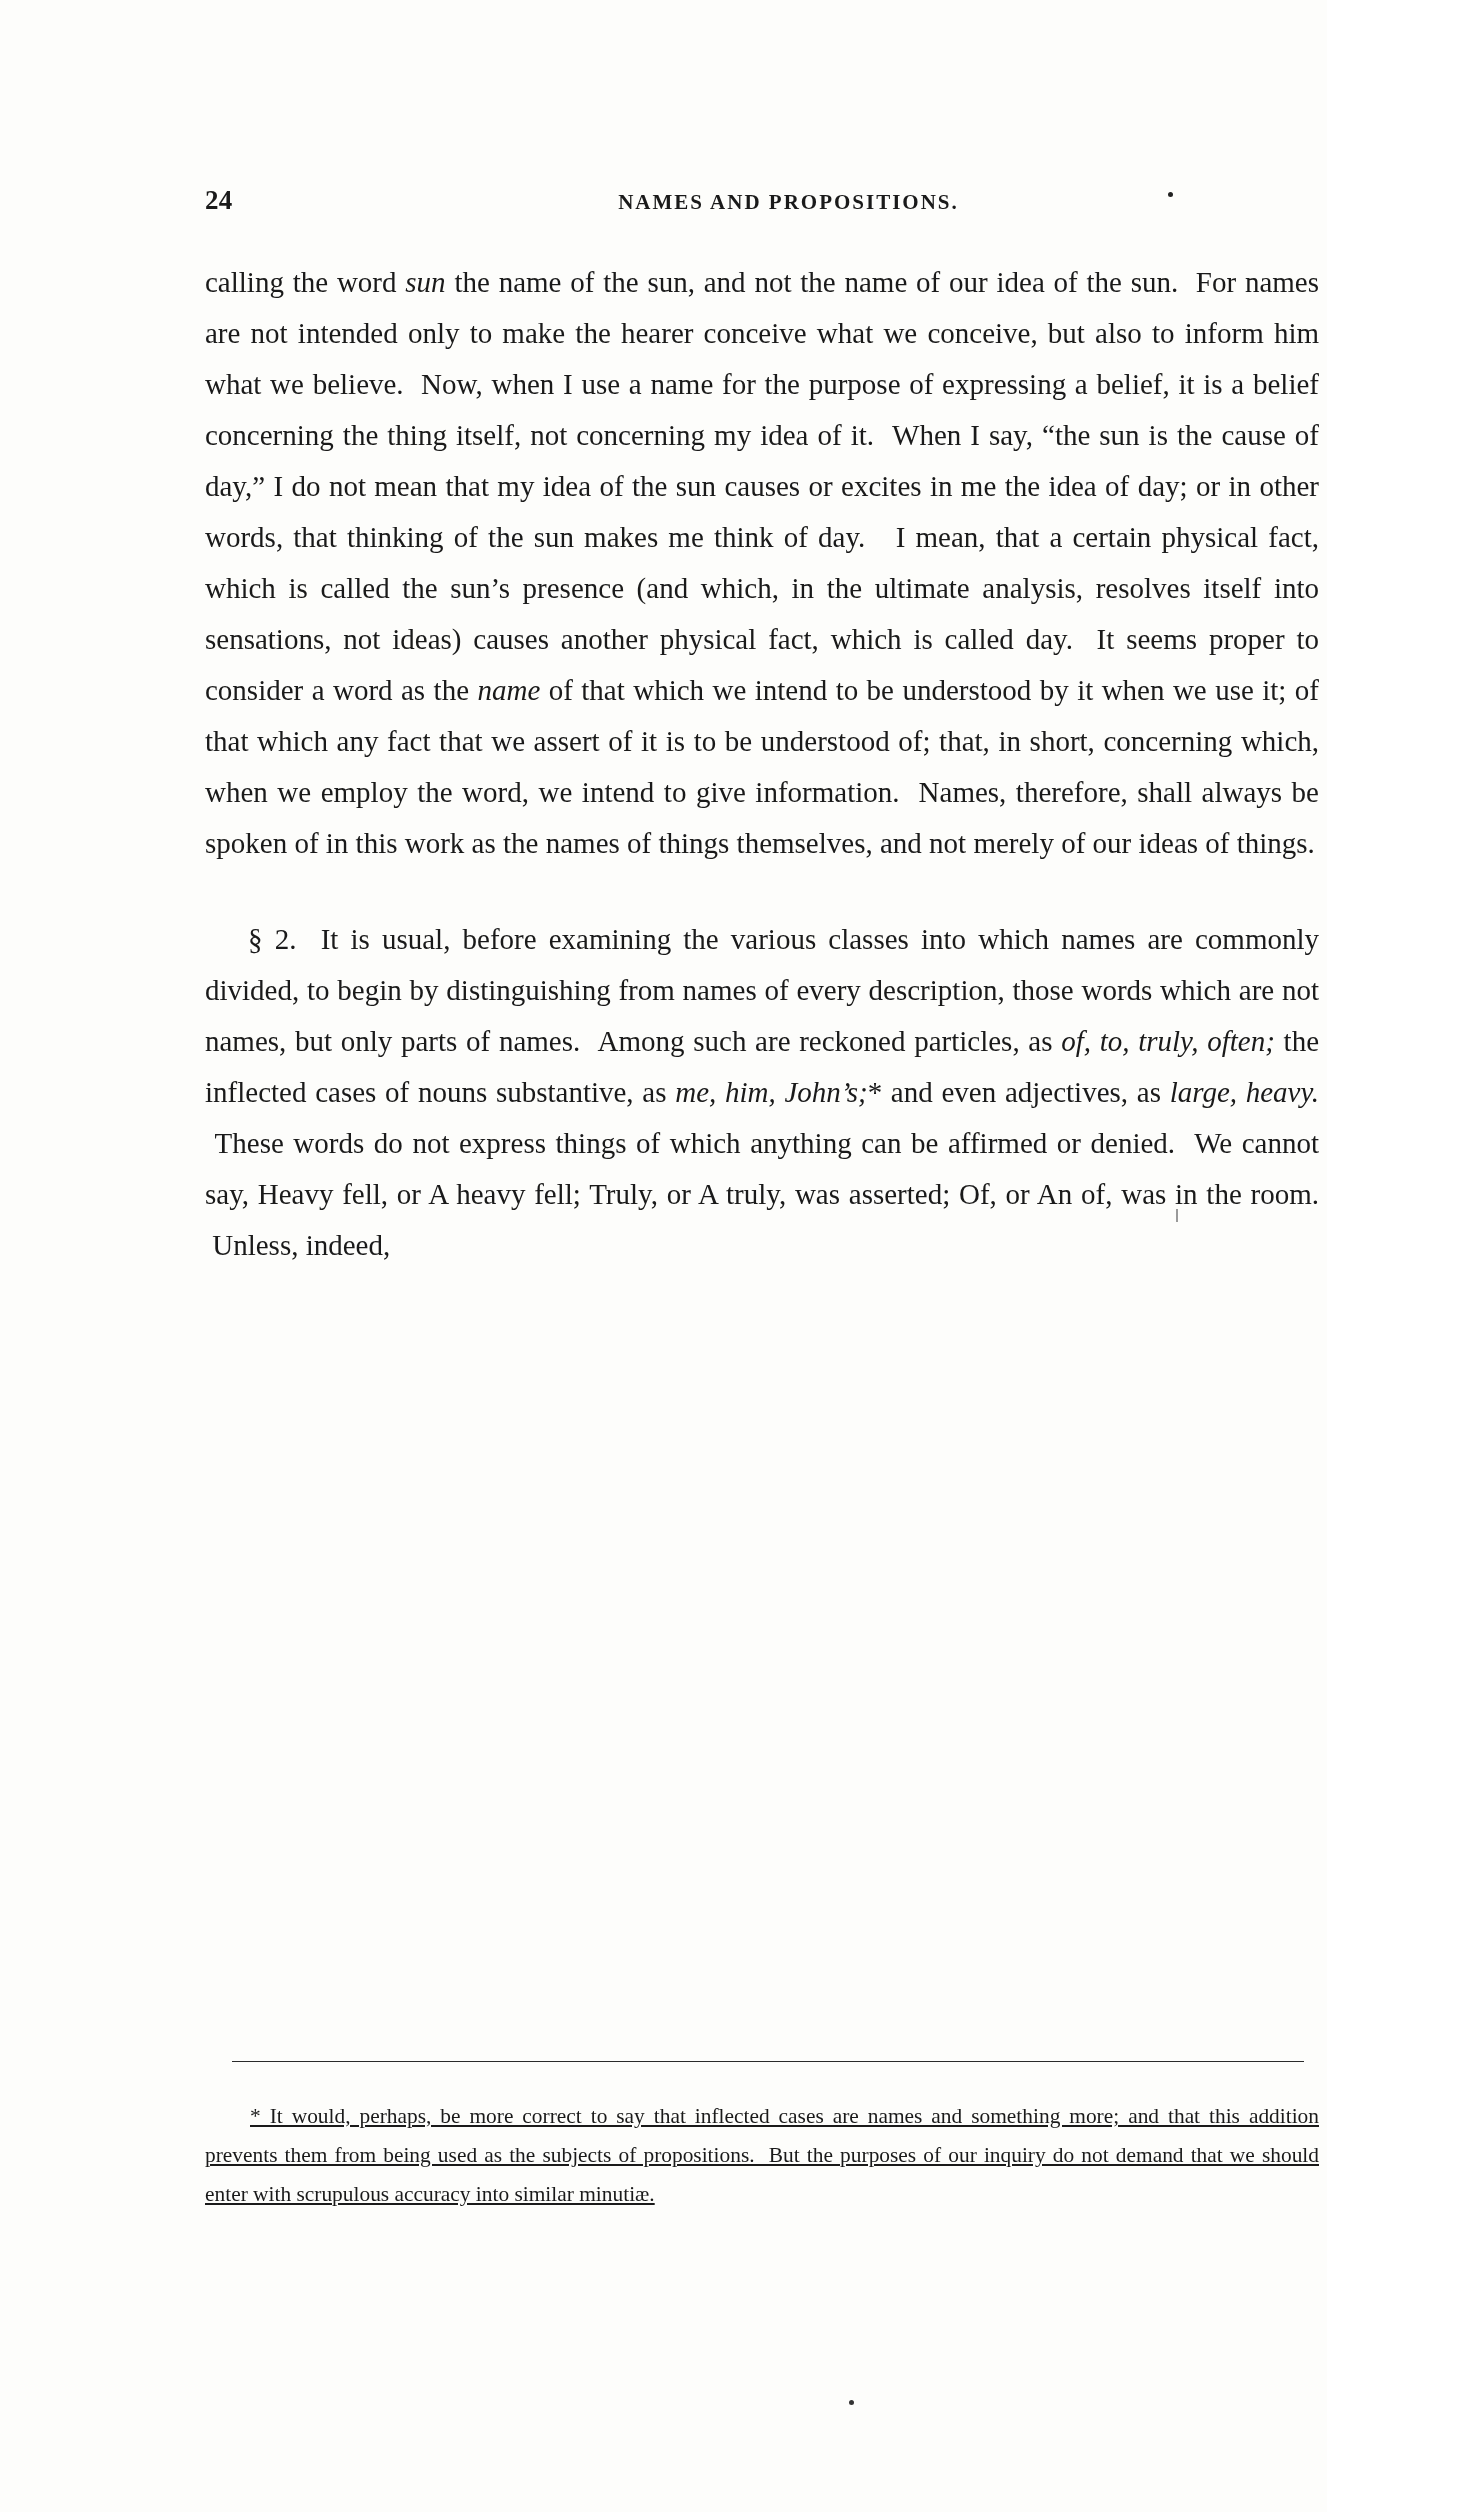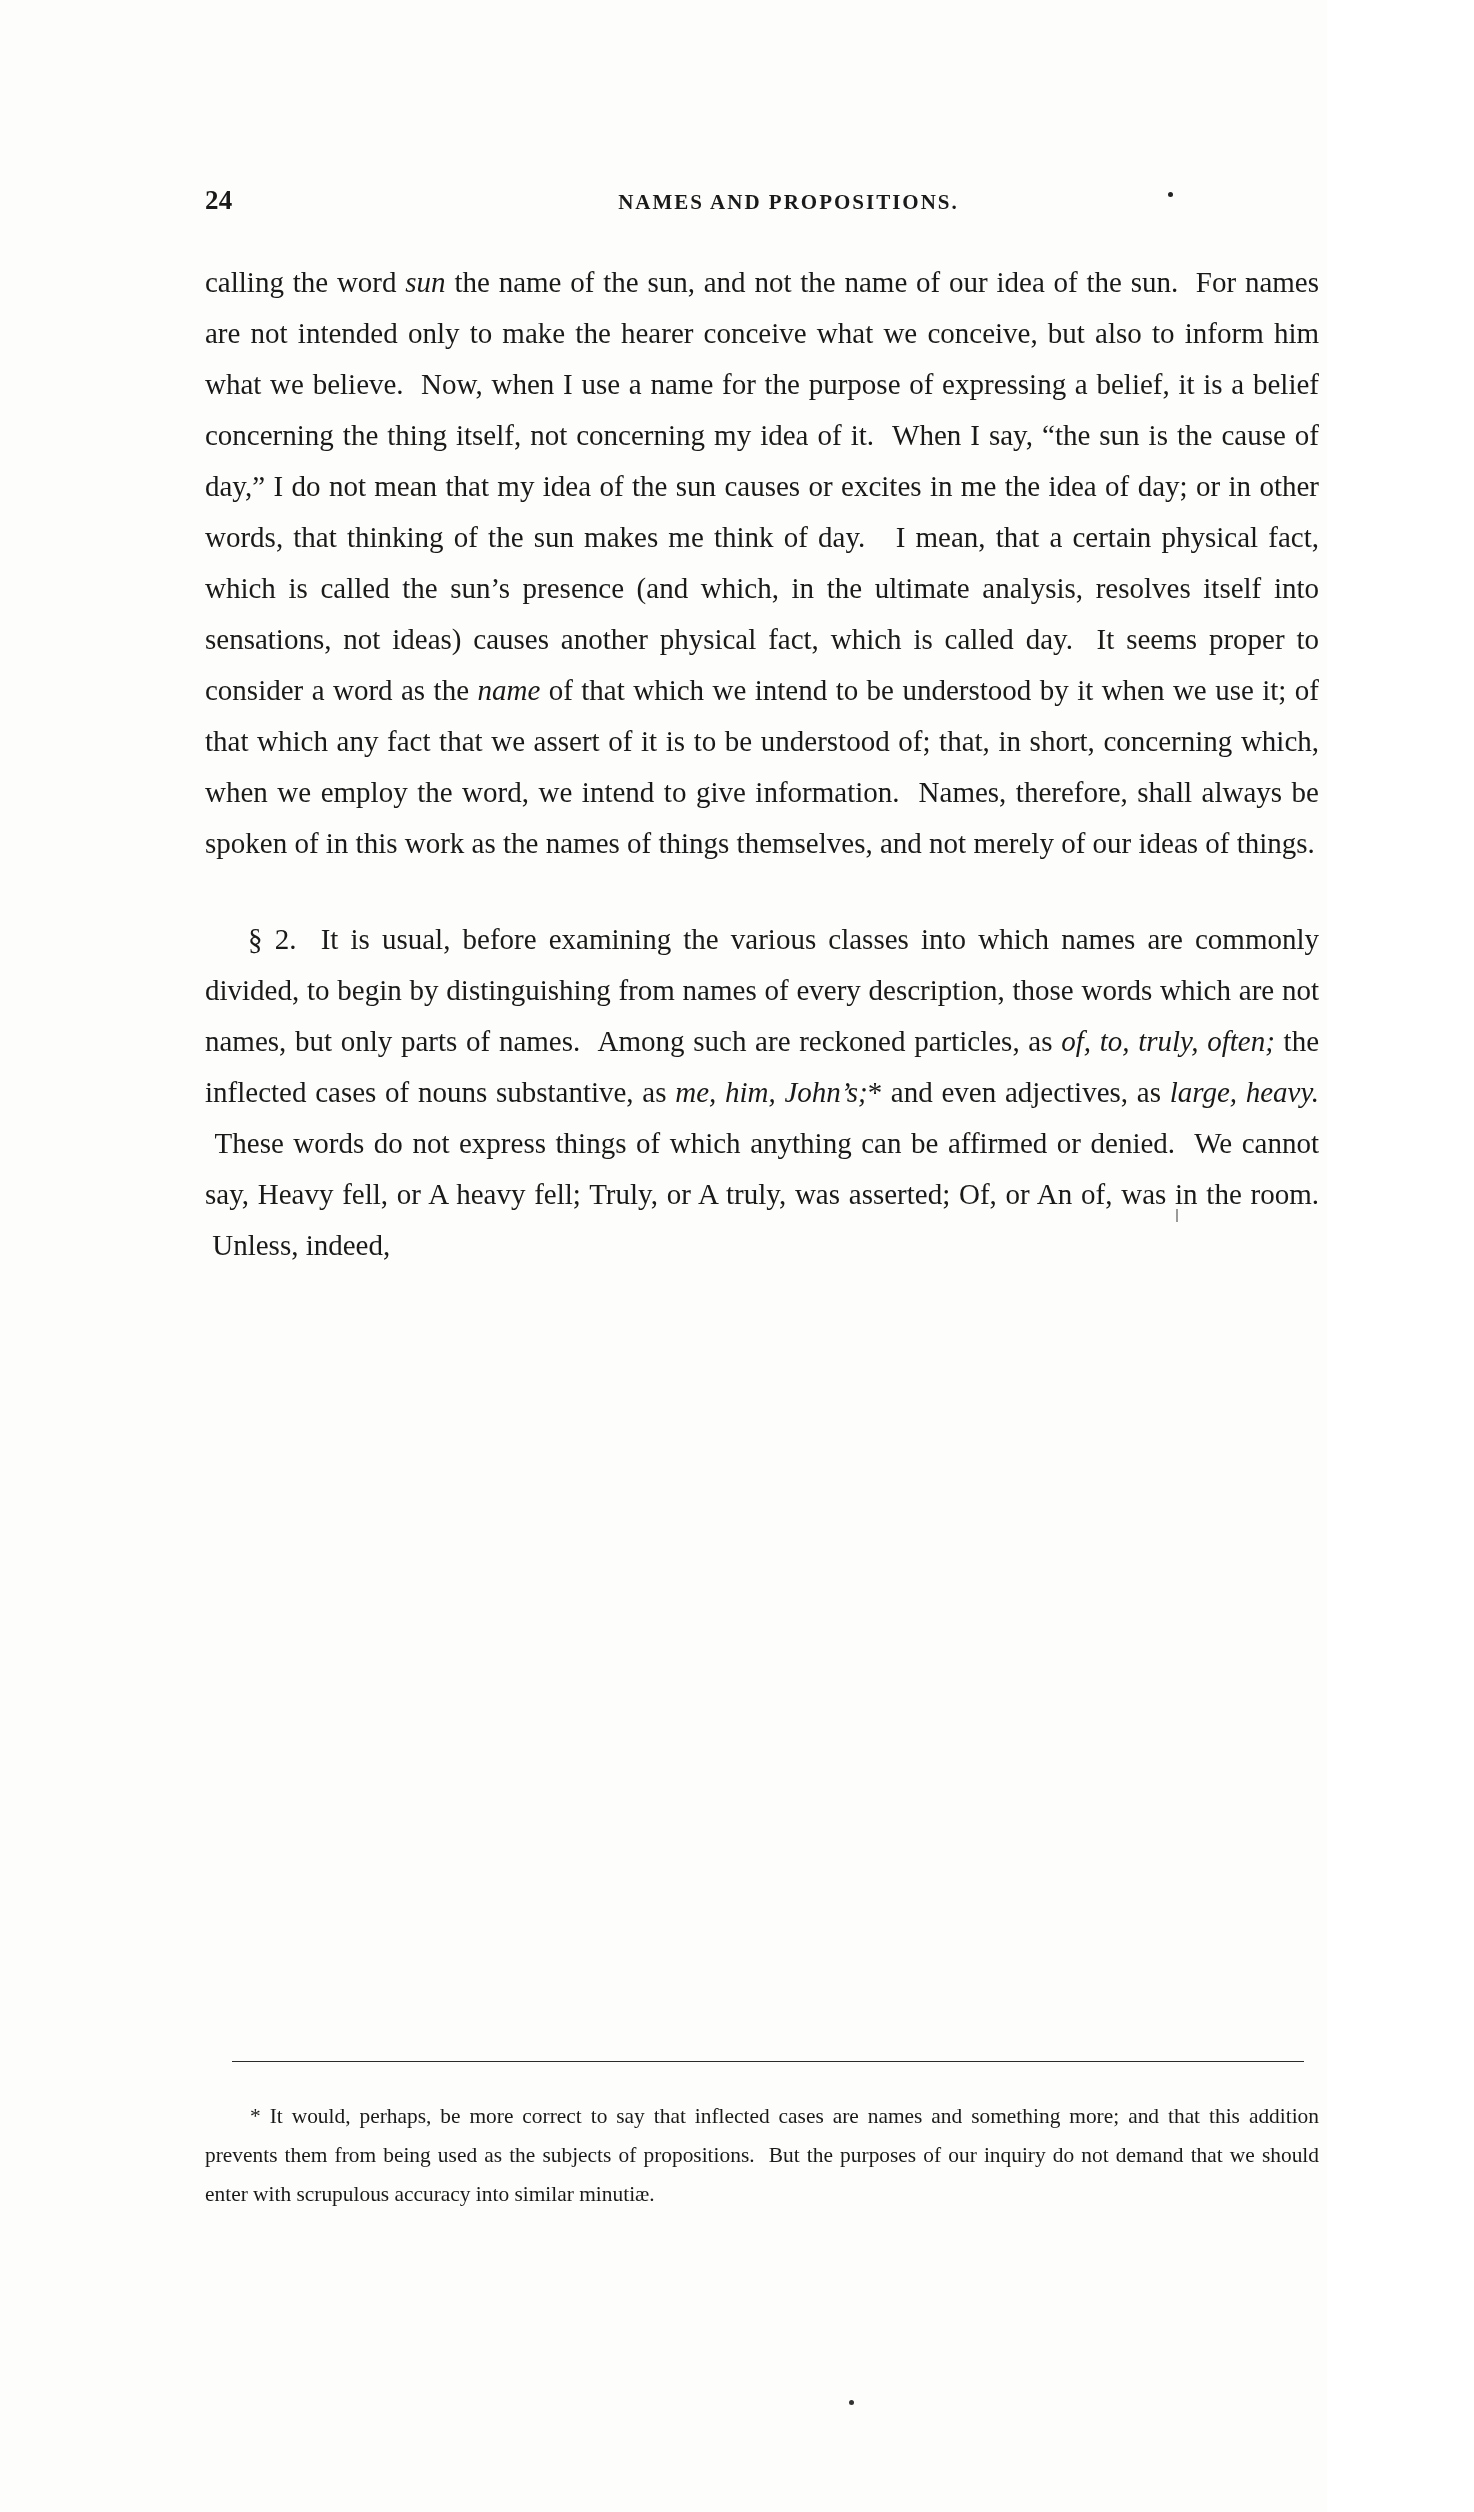--- a/index.html
+++ b/index.html
@@ -96,20 +96,21 @@
     position: absolute;
     left: 205px;
     top: 2097px;
     width: 1114px;
     font-size: 21.4px;
     line-height: 39px;
     text-align: justify;
   }
   .footnote p {
     margin: 0;
+    text-decoration: underline;
   }
   .fn-indent {
     text-indent: 45px;
   }
   .bottom-dot {
     position: absolute;
     left: 849px;
     top: 2400px;
     width: 5.4px;
     height: 5.4px;

